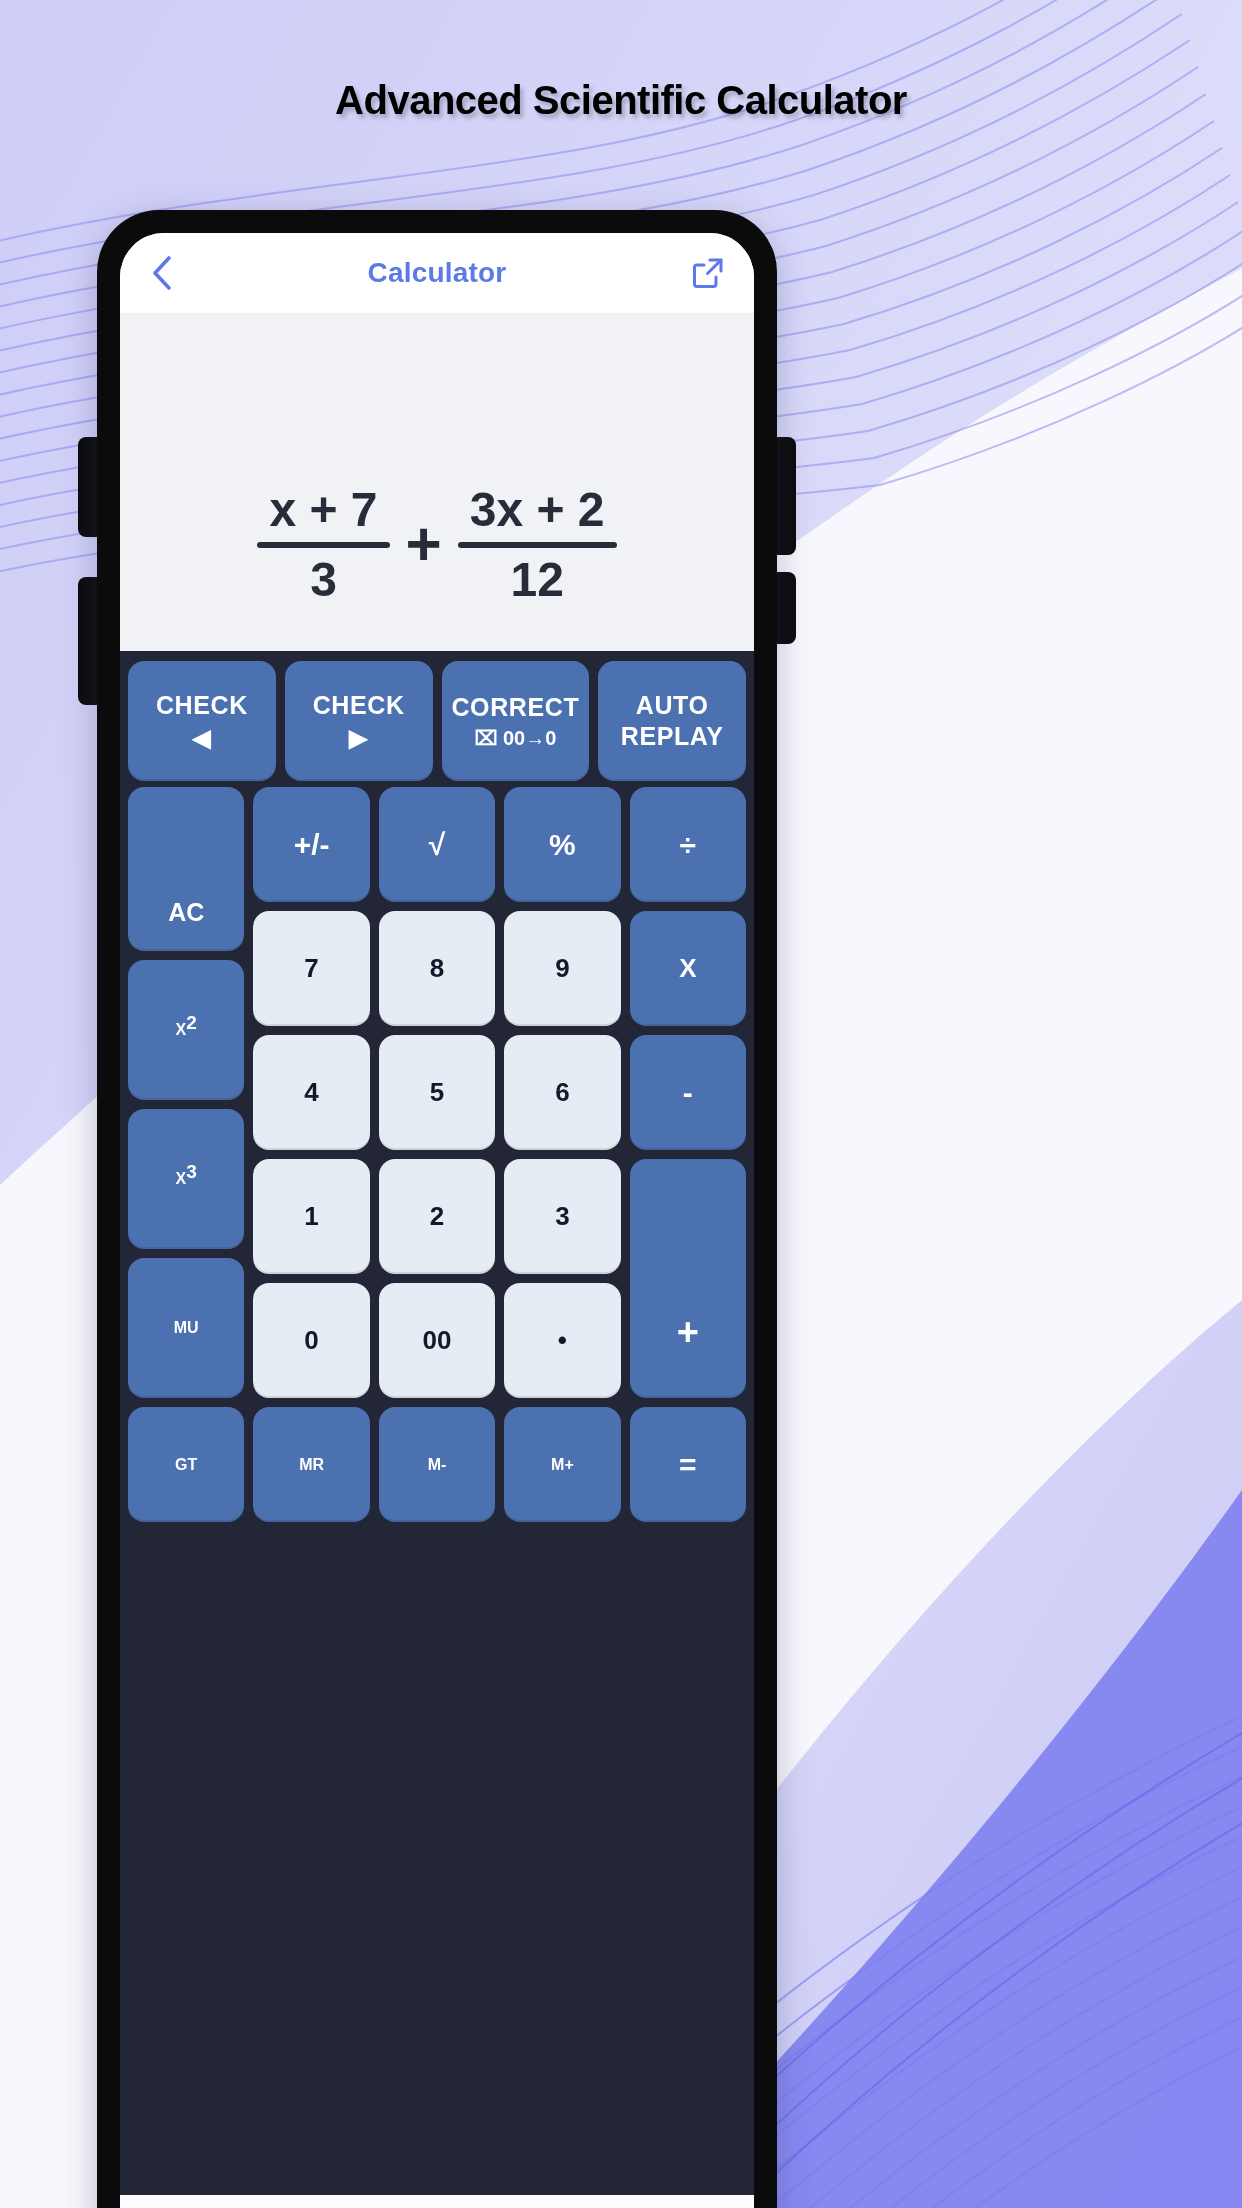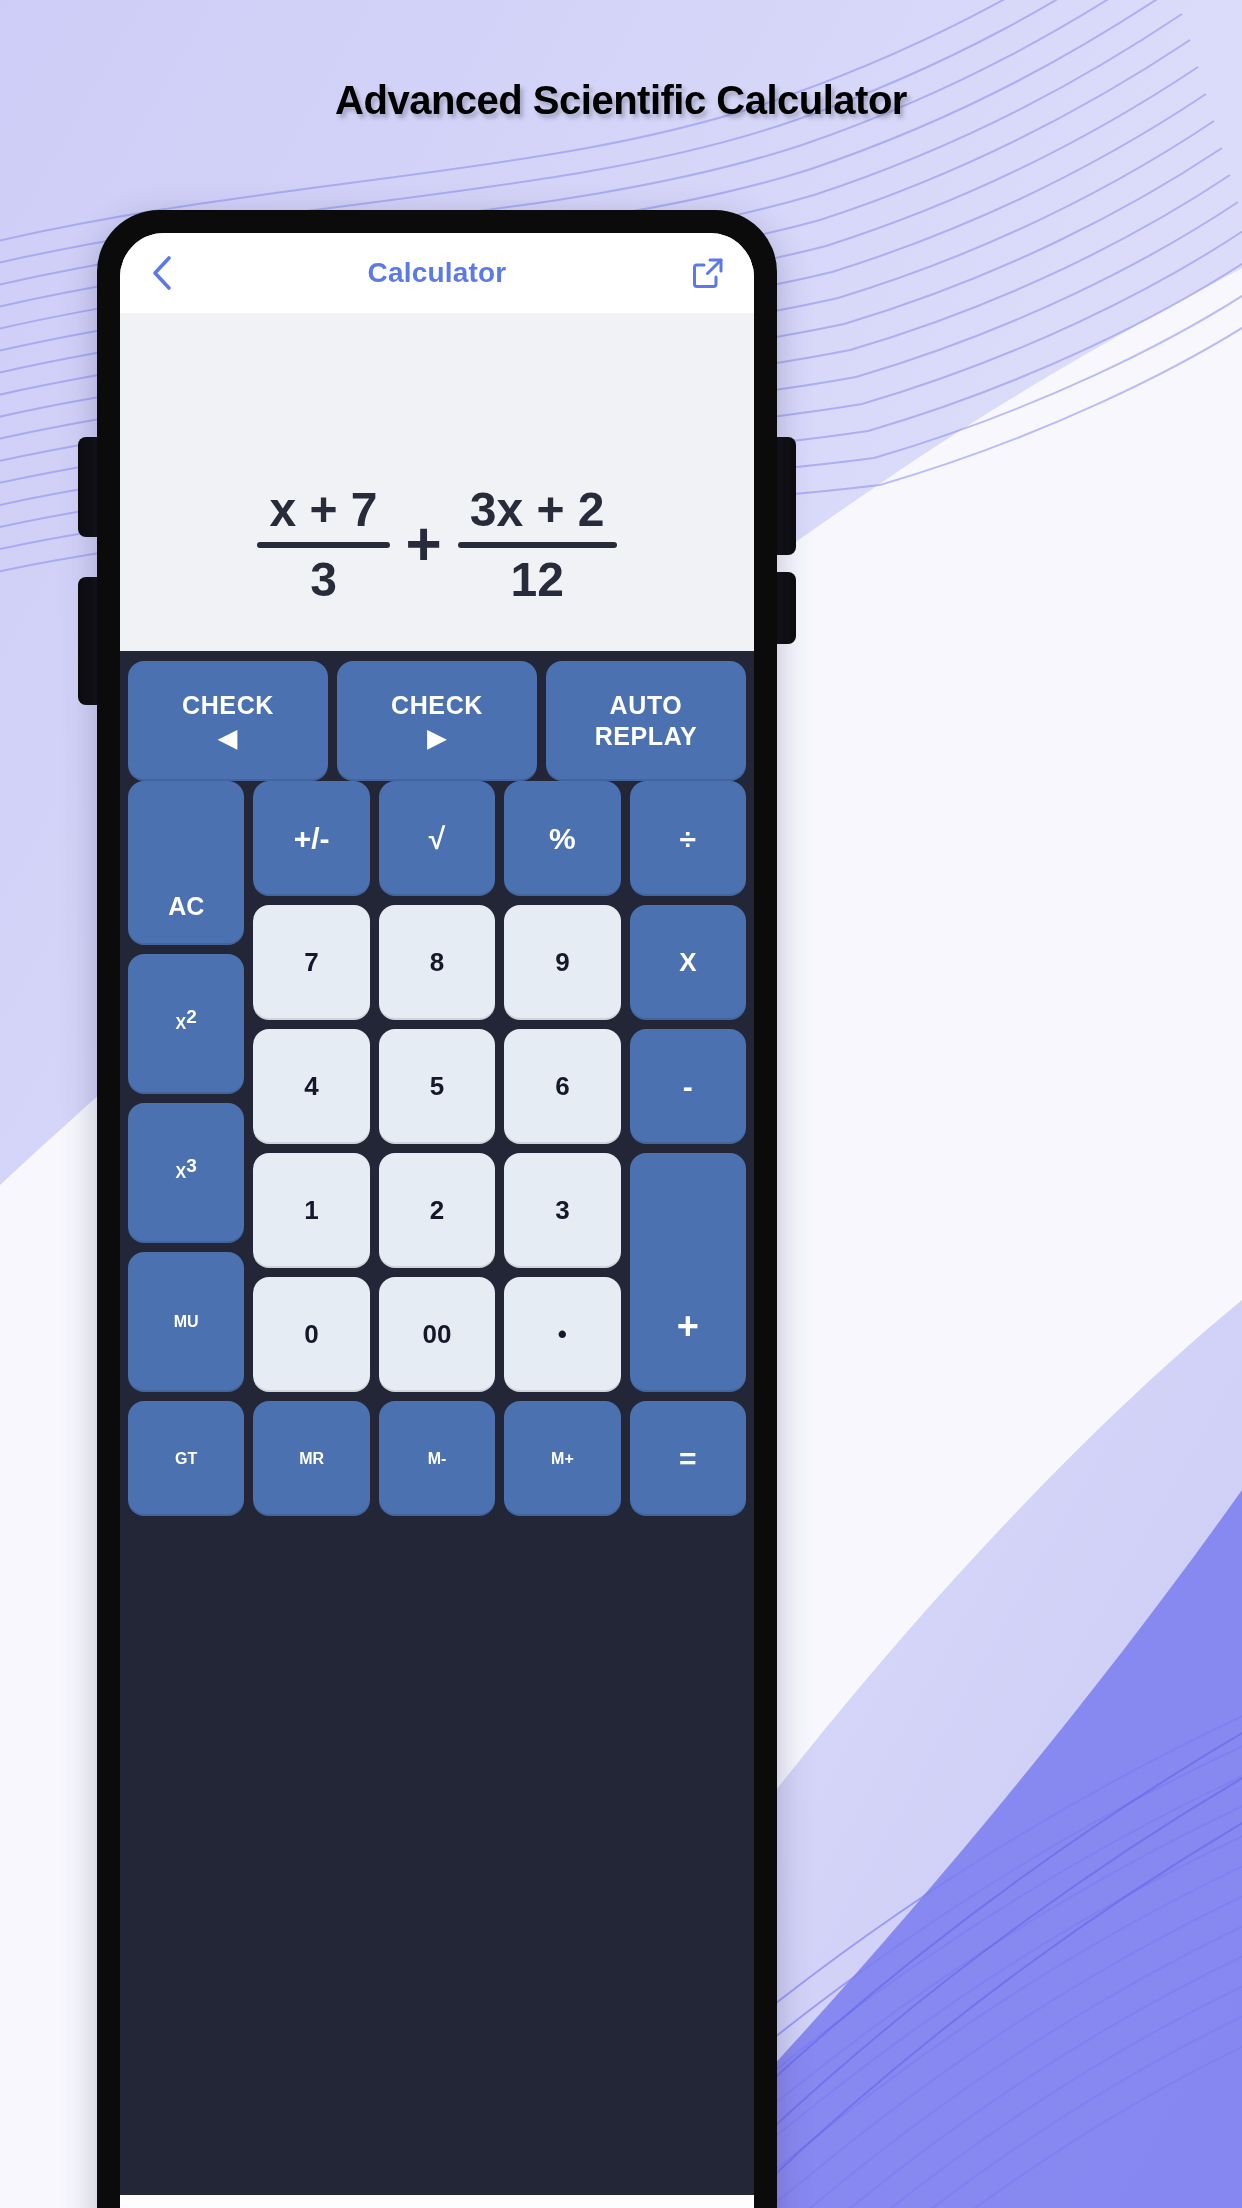--- a/index.html
+++ b/index.html
@@ -73,21 +73,21 @@
   .frac .num, .frac .den { font-size:48px; line-height:1.18; padding:0 12px; white-space:nowrap; }
   .frac .bar { height:6px; background:#272b3a; width:100%; border-radius:3px; margin:4px 0; }
   #plus-op { font-size:62px; margin:0 16px; padding-bottom:4px; }
 
   
   #keypad {
     background:#222636;
     padding:10px 8px 0 8px;
     height:calc(2037px - 80px - 413px);
   }
-  .krow { display:flex; gap:9px; margin-bottom:0; }
+  .krow { display:flex; gap:9px; margin-bottom:6px; }
   .key {
     flex:1; border-radius:16px;
     display:flex; flex-direction:column;
     align-items:center; justify-content:center;
     color:#ffffff; font-weight:bold;
     background:#4b71b0; user-select:none;
     box-shadow: inset 0 -2px 0 rgba(0,0,0,0.10);
   }
   .key.light { background:#e6ecf3; color:#15182a; }
   .k-func { height:120px; font-size:25px; letter-spacing:0.6px; }
@@ -222,20 +222,24 @@
     <div class="krow">
       <div class="key k-func">
         <span>CHECK</span>
         <span class="sub">◀</span>
       </div>
       <div class="key k-func">
         <span>CHECK</span>
         <span class="sub">▶</span>
       </div>
       <div class="key k-func">
+        <span>CORRECT</span>
+        <span class="sub arrowline">⌧ 00→0</span>
+      </div>
+      <div class="key k-func">
         <span class="k-line2">AUTO</span>
         <span class="k-line2">REPLAY</span>
       </div>
     </div>
 
     <div id="grid">
 
       <div id="col-left">
         <div class="key h2" id="key-ac">
           <span>AC</span>

